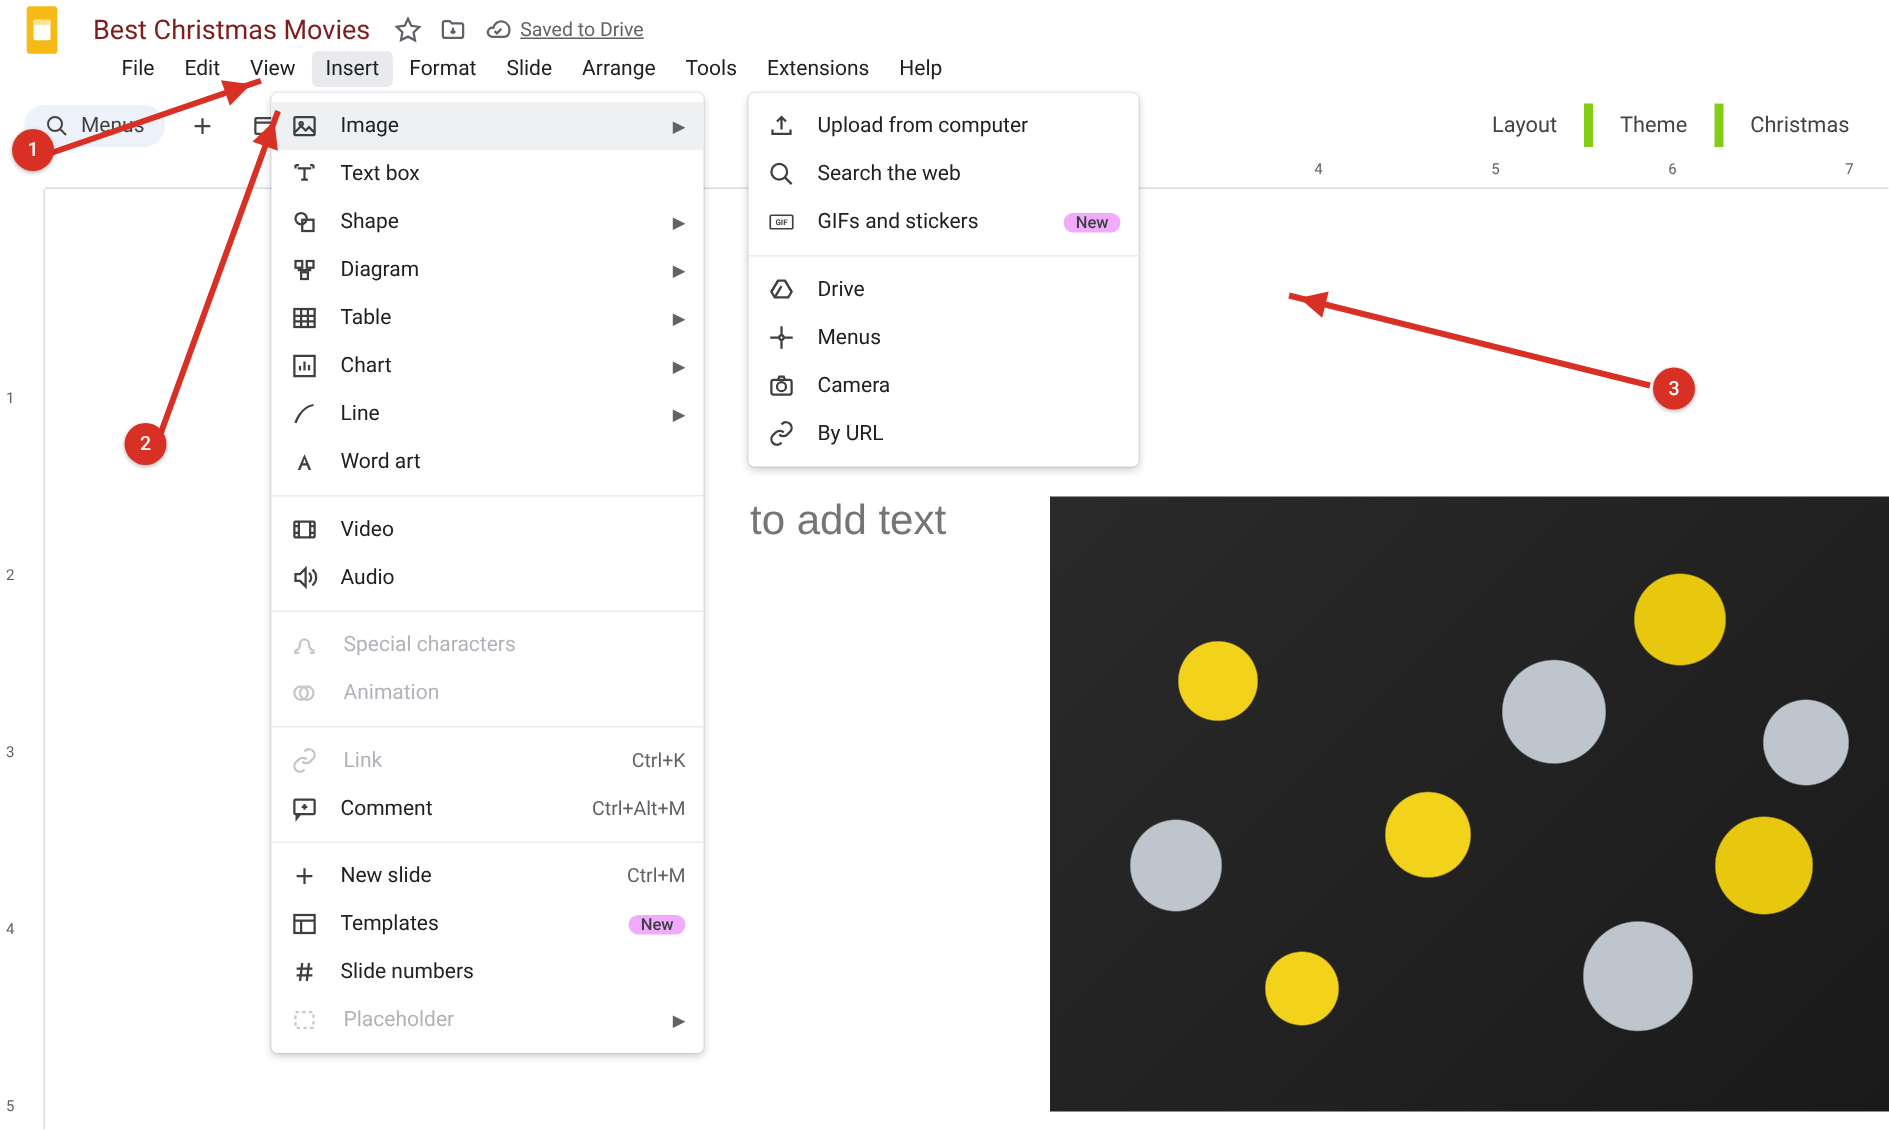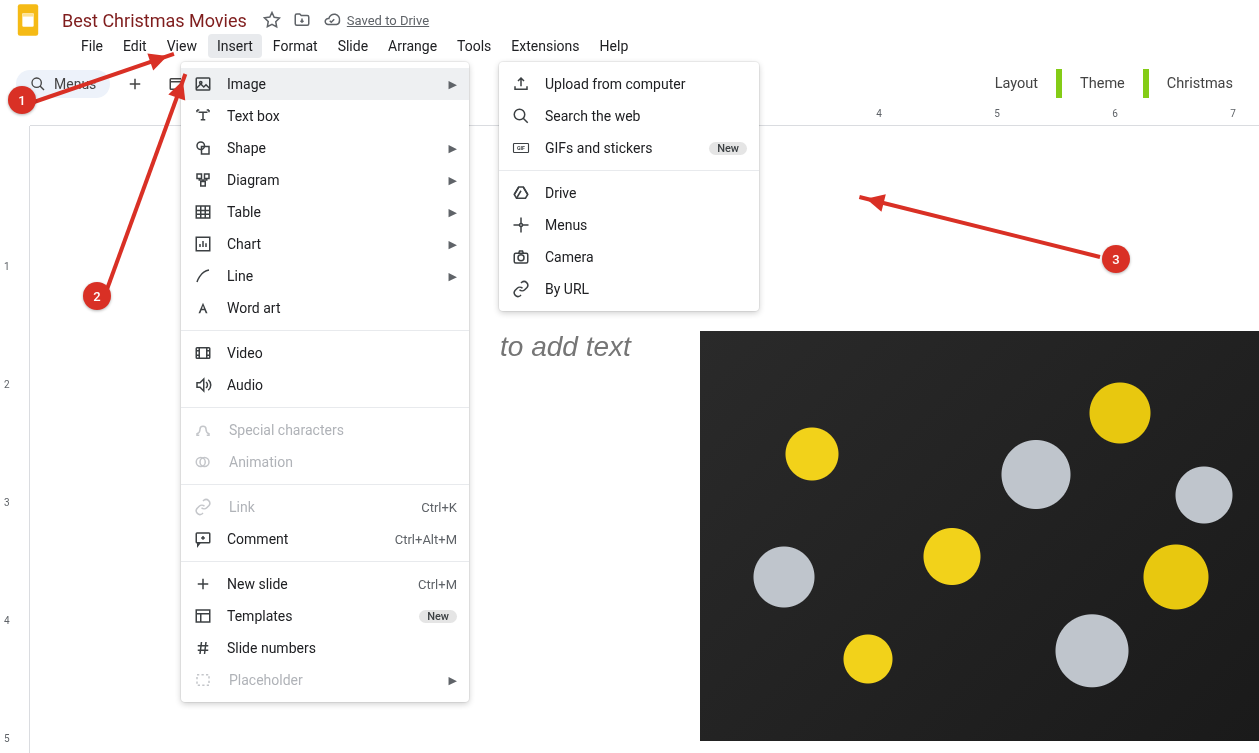--- a/index.html
+++ b/index.html
@@ -31,21 +31,21 @@
 .ruler-h { height: 20px; background: #fff; position: relative; border-bottom: 1px solid #dadce0; margin-left: 30px; }
 .ruler-h .tick-label { position: absolute; top: 2px; font-size: 10px; color: #5f6368; transform: translateX(-50%); }
 .ruler-h .tl4 { left: 849px; } .ruler-h .tl5 { left: 967px; } .ruler-h .tl6 { left: 1085px; } .ruler-h .tl7 { left: 1203px; }
 
 
 .workspace { position: absolute; left: 0; right: 0; top: 126px; bottom: 0; background: #fff; }
 .ruler-v { position: absolute; left: 0; top: 0; bottom: 0; width: 30px; border-right: 1px solid #dadce0; }
 .ruler-v .vt { position: absolute; left: 4px; font-size: 10px; color: #5f6368; transform: translateY(-50%); }
 .ruler-v .v1 { top: 140px; } .ruler-v .v2 { top: 258px; } .ruler-v .v3 { top: 376px; } .ruler-v .v4 { top: 494px; } .ruler-v .v5 { top: 612px; }
 
-.canvas { position: absolute; left: 380px; top: 30px; right: 0; bottom: 0; background: #fff; font-style: italic; }
+.canvas { position: absolute; left: 380px; top: 30px; right: 0; bottom: 0; background: #fff; }
 .placeholder-text { position: absolute; left: 120px; top: 175px; font-size: 28px; color: #757575; font-family: Arial, sans-serif; }
 .slide-image { position: absolute; left: 320px; top: 175px; width: 560px; height: 410px; background:
   radial-gradient(circle at 20% 30%, #f2d21a 0 26px, transparent 27px),
   radial-gradient(circle at 75% 20%, #e8c80f 0 30px, transparent 31px),
   radial-gradient(circle at 45% 55%, #f2d21a 0 28px, transparent 29px),
   radial-gradient(circle at 85% 60%, #e8c80f 0 32px, transparent 33px),
   radial-gradient(circle at 30% 80%, #f2d21a 0 24px, transparent 25px),
   radial-gradient(circle at 60% 35%, #bfc5cc 0 34px, transparent 35px),
   radial-gradient(circle at 15% 60%, #bfc5cc 0 30px, transparent 31px),
   radial-gradient(circle at 70% 78%, #bfc5cc 0 36px, transparent 37px),
@@ -60,21 +60,21 @@
 .menu-panel.p-image  { left: 499px; top: 62px; width: 260px; }
 .menu-row { display: flex; align-items: center; height: 32px; padding: 0 12px; gap: 14px; position: relative; }
 .menu-row:hover, .menu-row.highlight { background: #eef0f2; }
 .menu-row .micon { width: 20px; height: 20px; display: flex; align-items: center; justify-content: center; color: #3c4043; flex: none; }
 .menu-row .mlabel { flex: 1; white-space: nowrap; }
 .menu-row .marrow { color: #5f6368; font-size: 11px; flex: none; }
 .menu-row .mshort { color: #5f6368; font-size: 13px; flex: none; }
 .menu-row.disabled { color: #b0b3b8; gap: 16px; }
 .menu-row.disabled .micon { color: #c4c6ca; }
 .menu-sep { height: 1px; background: #e8eaed; margin: 6px 0; }
-.badge-new { background: #e5e5e5; color: #3c4043; font-size: 11px; font-weight: 500; padding: 0 8px; border-radius: 10px; flex: none; margin-left: 16px; }
+.badge-new { background: #f0abfc; color: #3c4043; font-size: 11px; font-weight: 500; padding: 0 8px; border-radius: 10px; flex: none; margin-left: 16px; }
 
 
 .anno-circle { position: absolute; width: 28px; height: 28px; border-radius: 50%; background: #d93025; color: #fff; font-size: 13px; font-weight: 500; display: flex; align-items: center; justify-content: center; box-shadow: 0 1px 3px rgba(0,0,0,.3); z-index: 200; }
 .anno-arrow { position: absolute; z-index: 190; height: 4px; background: #d93025; transform-origin: left center; }
 .anno-arrow::after { content: ""; position: absolute; right: -2px; top: -7px; border: 9px solid transparent; border-left-color: #d93025; border-left-width: 18px; }
 
 svg { display: block; }
 </style>
 </head>
 <body>

